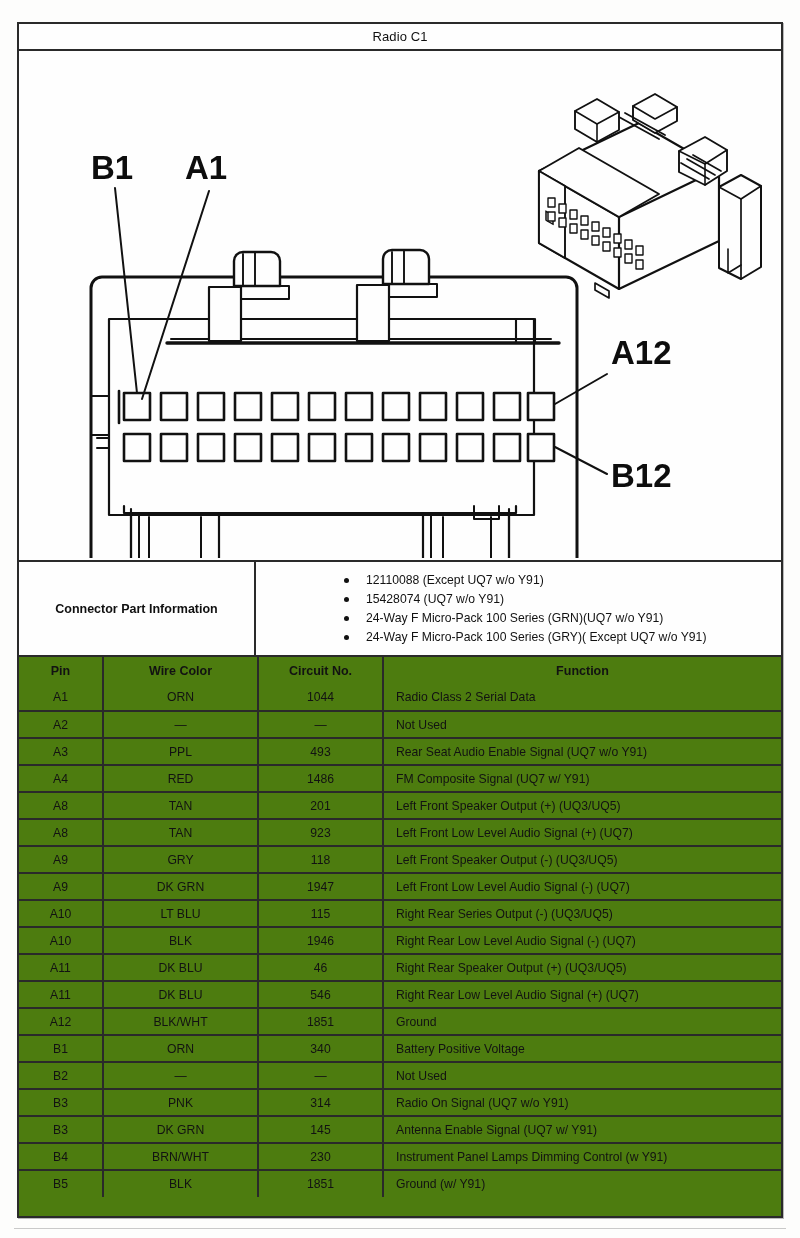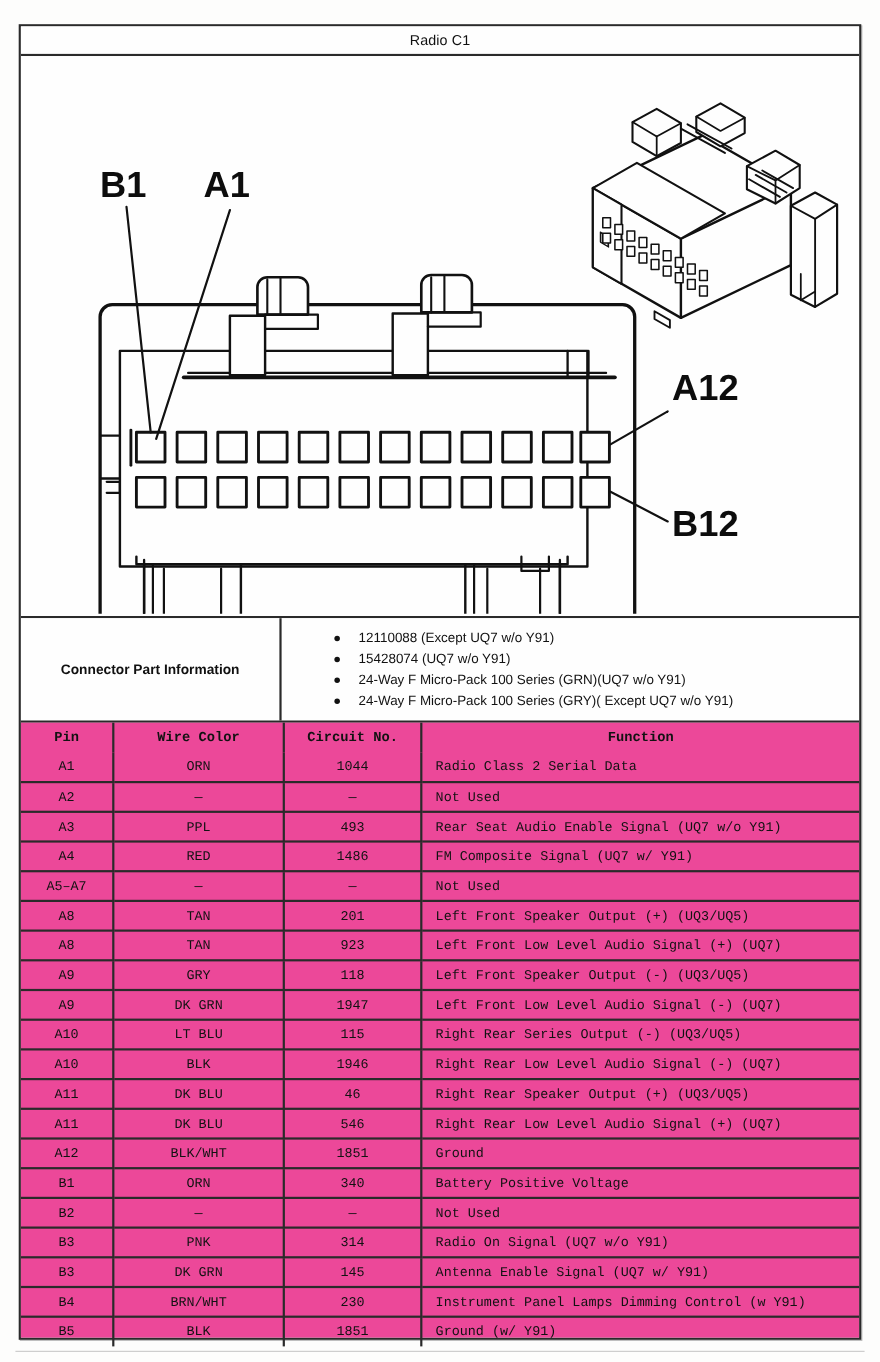--- a/index.html
+++ b/index.html
@@ -112,20 +112,21 @@
     font-size: 12.5px;
     font-weight: 700;
     color: #101010;
     text-align: right;
     padding: 0 6px;
   }
   #part-info-list {
     flex: 1 1 auto;
     padding: 9px 8px 6px 42px;
     box-sizing: border-box;
+    margin-left: 40px;
   }
   #part-info-list ul {
     margin: 0;
     padding: 0;
     list-style: none;
   }
   #part-info-list li {
     position: relative;
     font-size: 12.2px;
     line-height: 19px;
@@ -144,22 +145,21 @@
     border-radius: 50%;
   }
 
   
   #pin-table-wrap {
     position: absolute;
     left: 0;
     top: 633px;
     width: 100%;
     bottom: 0;
-    background: #ec4899;
-    font-family: Liberation Mono, monospace;
+    background: #4d7c0f;
   }
   table.pin-table {
     width: 100%;
     border-collapse: collapse;
     table-layout: fixed;
   }
   table.pin-table col.c-pin   { width: 84px; }
   table.pin-table col.c-wire  { width: 155px; }
   table.pin-table col.c-circ  { width: 125px; }
   table.pin-table col.c-func  { width: auto; }
@@ -398,26 +398,20 @@
             <td class="center">493</td>
             <td class="func">Rear Seat Audio Enable Signal (UQ7 w/o Y91)</td>
           </tr>
           <tr>
             <td class="center">A4</td>
             <td class="center">RED</td>
             <td class="center">1486</td>
             <td class="func">FM Composite Signal (UQ7 w/ Y91)</td>
           </tr>
           <tr>
-            <td class="center">A5–A7</td>
-            <td class="center">—</td>
-            <td class="center">—</td>
-            <td class="func">Not Used</td>
-          </tr>
-          <tr>
             <td class="center">A8</td>
             <td class="center">TAN</td>
             <td class="center">201</td>
             <td class="func">Left Front Speaker Output (+) (UQ3/UQ5)</td>
           </tr>
           <tr>
             <td class="center">A8</td>
             <td class="center">TAN</td>
             <td class="center">923</td>
             <td class="func">Left Front Low Level Audio Signal (+) (UQ7)</td>

